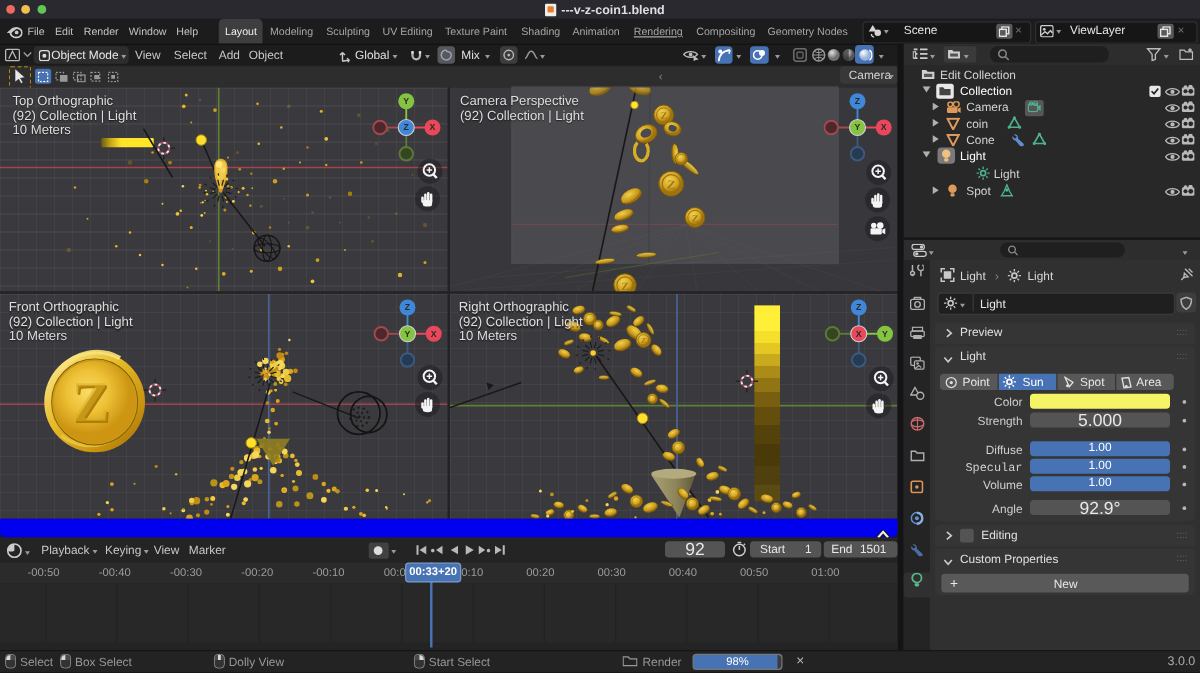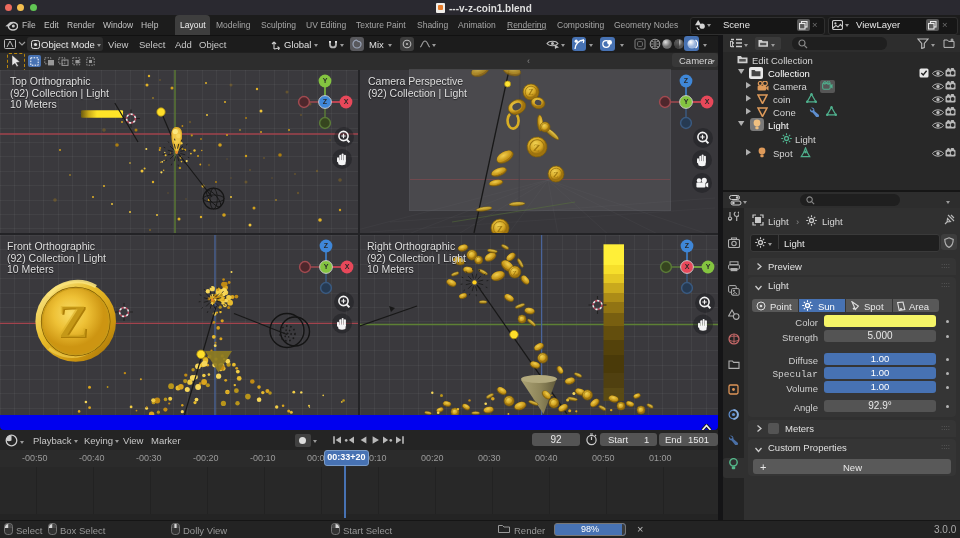--- a/index.html
+++ b/index.html
@@ -1,21 +1,21 @@
 <!DOCTYPE html>
 <html><head><meta charset="utf-8">
 <style>
 html,body{margin:0;padding:0;background:#111;}
 #root{position:relative;width:960px;height:538px;overflow:hidden;background:#1c1c1c;
  font-family:"Liberation Sans",sans-serif;-webkit-font-smoothing:antialiased;}
 .a{position:absolute;}
 .tx{color:#c8c8c8;font-size:9.5px;line-height:1;white-space:nowrap;}
 .mn{position:absolute;color:#c4c4c4;font-size:8.5px;line-height:1;white-space:nowrap;}
 .vptx{color:#dedede;font-size:10.5px;line-height:1;white-space:nowrap;text-shadow:0 1px 1px rgba(0,0,0,.6);}
-.fld{background:#545454;border-radius:3px;color:#e8e8e8;font-size:10px;text-align:center;}
+.fld{background:#545454;border-radius:3px;color:#e8e8e8;font-size:14px;text-align:center;}
 .bfld{background:#4772b3;border-radius:3px;color:#fff;font-size:9.5px;text-align:center;}
 .dot{width:3px;height:3px;border-radius:50%;background:#b4b4b4;}
 .car{width:0;height:0;border-left:2.6px solid transparent;border-right:2.6px solid transparent;border-top:3.5px solid #9a9a9a;}
 .phead{background:#353535;border-radius:4px 4px 0 0;color:#dcdcdc;font-size:10px;}
 svg{display:block}
 .grid4{background-color:#3a393d;
  background-image:
   repeating-linear-gradient(to right, rgba(255,255,255,0.045) 0 1px, transparent 1px 14.4px),
   repeating-linear-gradient(to bottom, rgba(255,255,255,0.045) 0 1px, transparent 1px 14.4px);}
 </style></head>
@@ -1585,21 +1585,21 @@
 <div class="a bfld" style="left:824px;top:381px;width:112px;height:12px;line-height:12px;">1.00</div>
 <div class="a dot" style="left:946px;top:386px;"></div>
 <div class="a tx" style="left:752px;top:403px;width:66px;text-align:right;color:#cfcfcf;">Angle</div>
 <div class="a fld" style="left:824px;top:400px;width:112px;height:12px;line-height:12px;">92.9°</div>
 <div class="a dot" style="left:946px;top:405px;"></div>
 <div class="a phead" style="left:748px;top:420px;width:208px;height:17px;"></div>
 <svg class="a" style="left:755px;top:424px;" width="8" height="9" viewBox="0 0 8 9">
       <path d="M2.5 1.5 L6 4.5 L2.5 7.5" fill="none" stroke="#ccc" stroke-width="1.3"></path>
     </svg>
 <div class="a" style="left:768px;top:423px;width:11px;height:11px;background:#545454;border-radius:2px;"></div>
-<div class="a tx" style="left:785px;top:424px;color:#e0e0e0;">Meters</div>
+<div class="a tx" style="left:785px;top:424px;color:#e0e0e0;">Editing</div>
 <div class="a tx" style="left:941px;top:424px;color:#666;font-size:8px;">::::</div>
 <div class="a phead" style="left:748px;top:439px;width:208px;height:17px;"></div>
 <svg class="a" style="left:754px;top:446px;" width="9" height="8" viewBox="0 0 9 8">
       <path d="M1.5 2 L4.5 5.5 L7.5 2" fill="none" stroke="#ccc" stroke-width="1.3"></path>
     </svg>
 <div class="a tx" style="left:768px;top:443px;color:#e0e0e0;">Custom Properties</div>
 <div class="a tx" style="left:941px;top:443px;color:#666;font-size:8px;">::::</div>
 <div class="a" style="left:748px;top:456px;width:208px;height:20px;background:#353535;border-radius:0 0 4px 4px;"></div>
 <div class="a" style="left:753px;top:459px;width:198px;height:15px;background:#595959;border-radius:3px;"></div>
 <div class="a tx" style="left:760px;top:462px;color:#e8e8e8;font-size:11px;">+</div>

